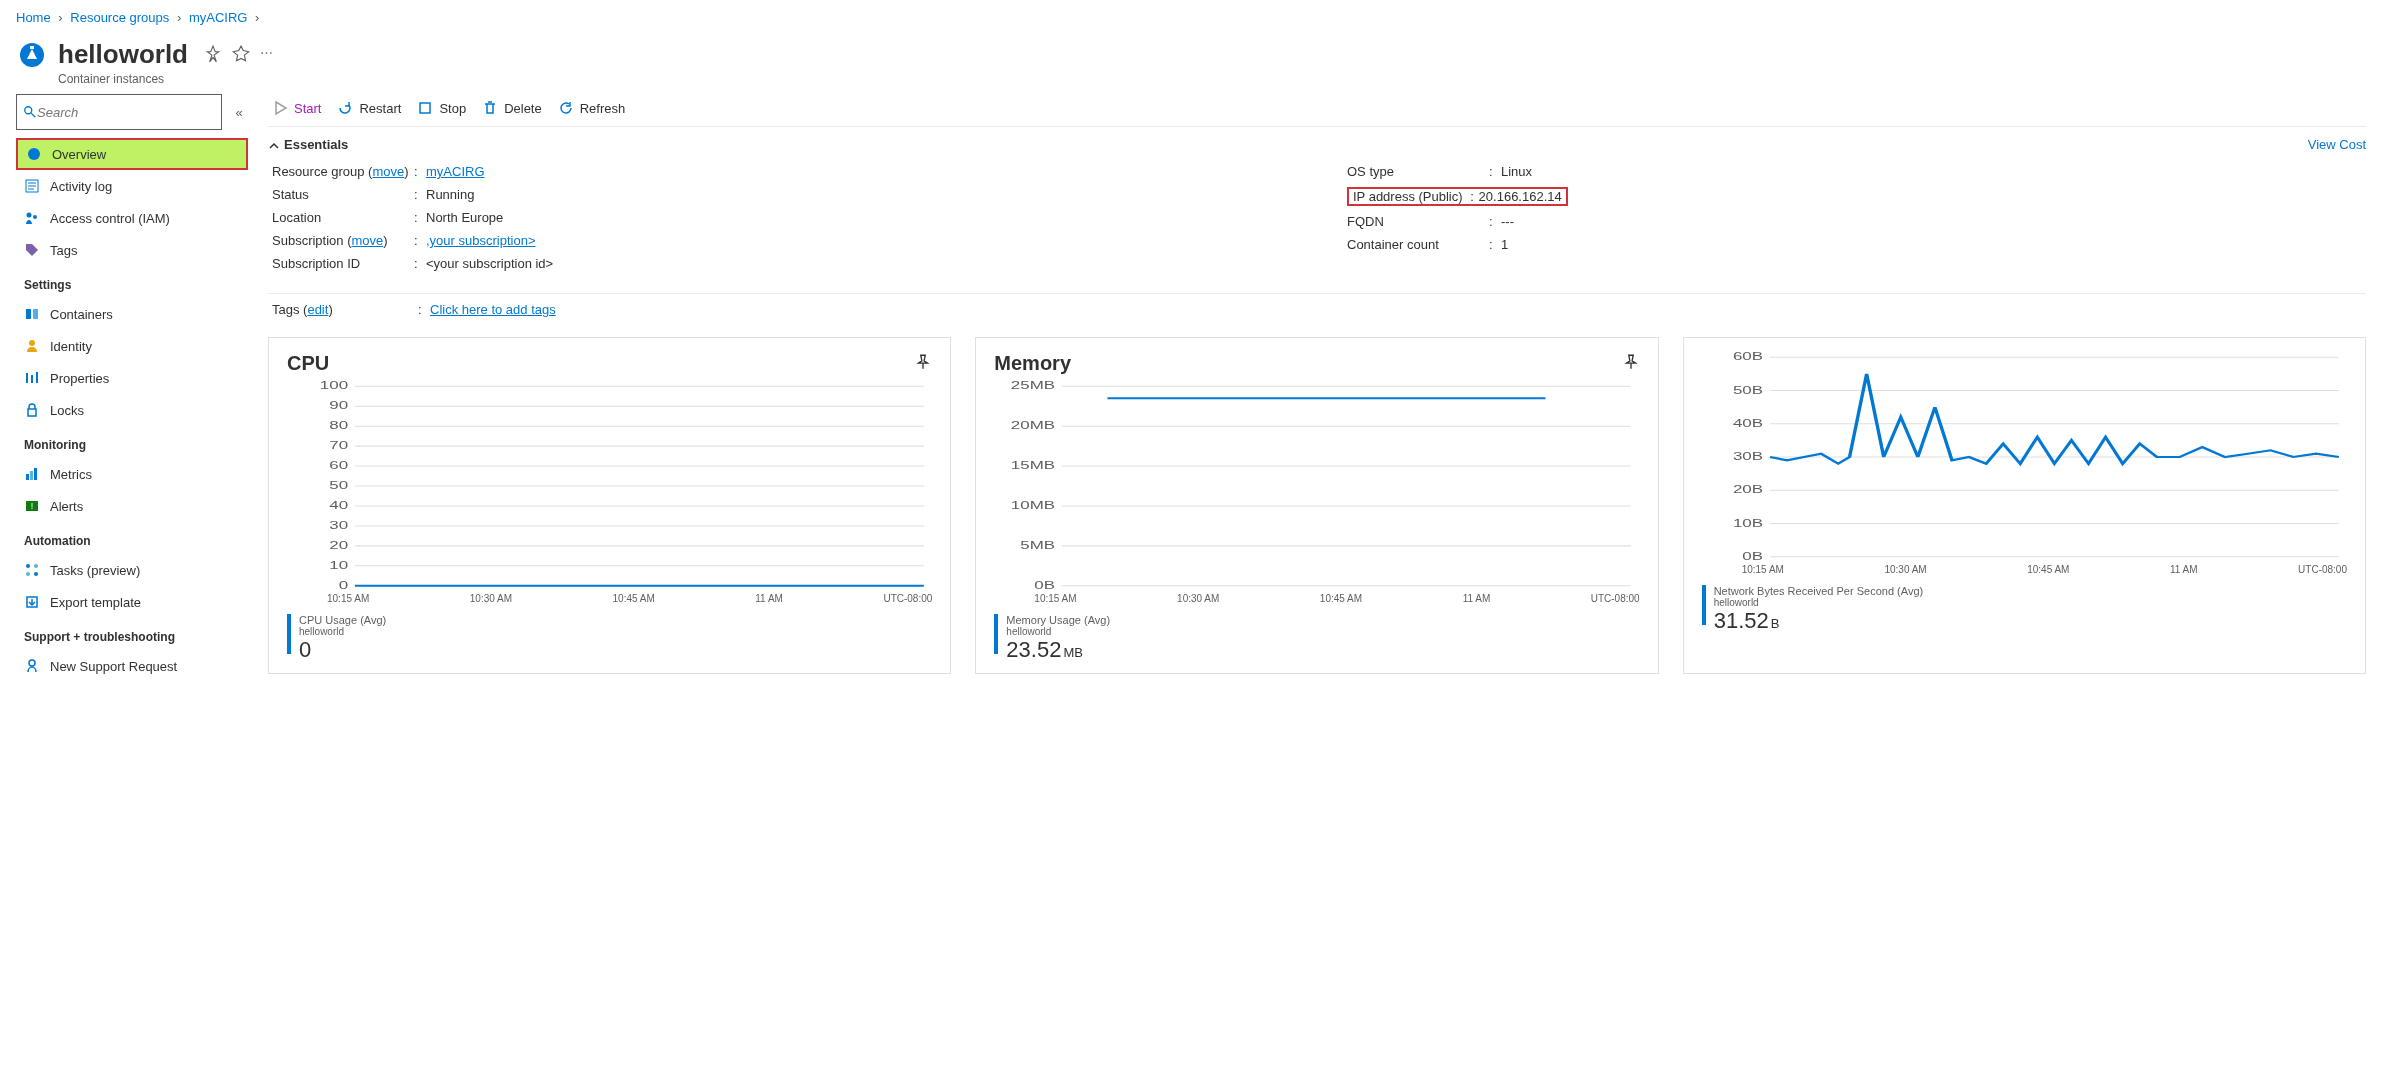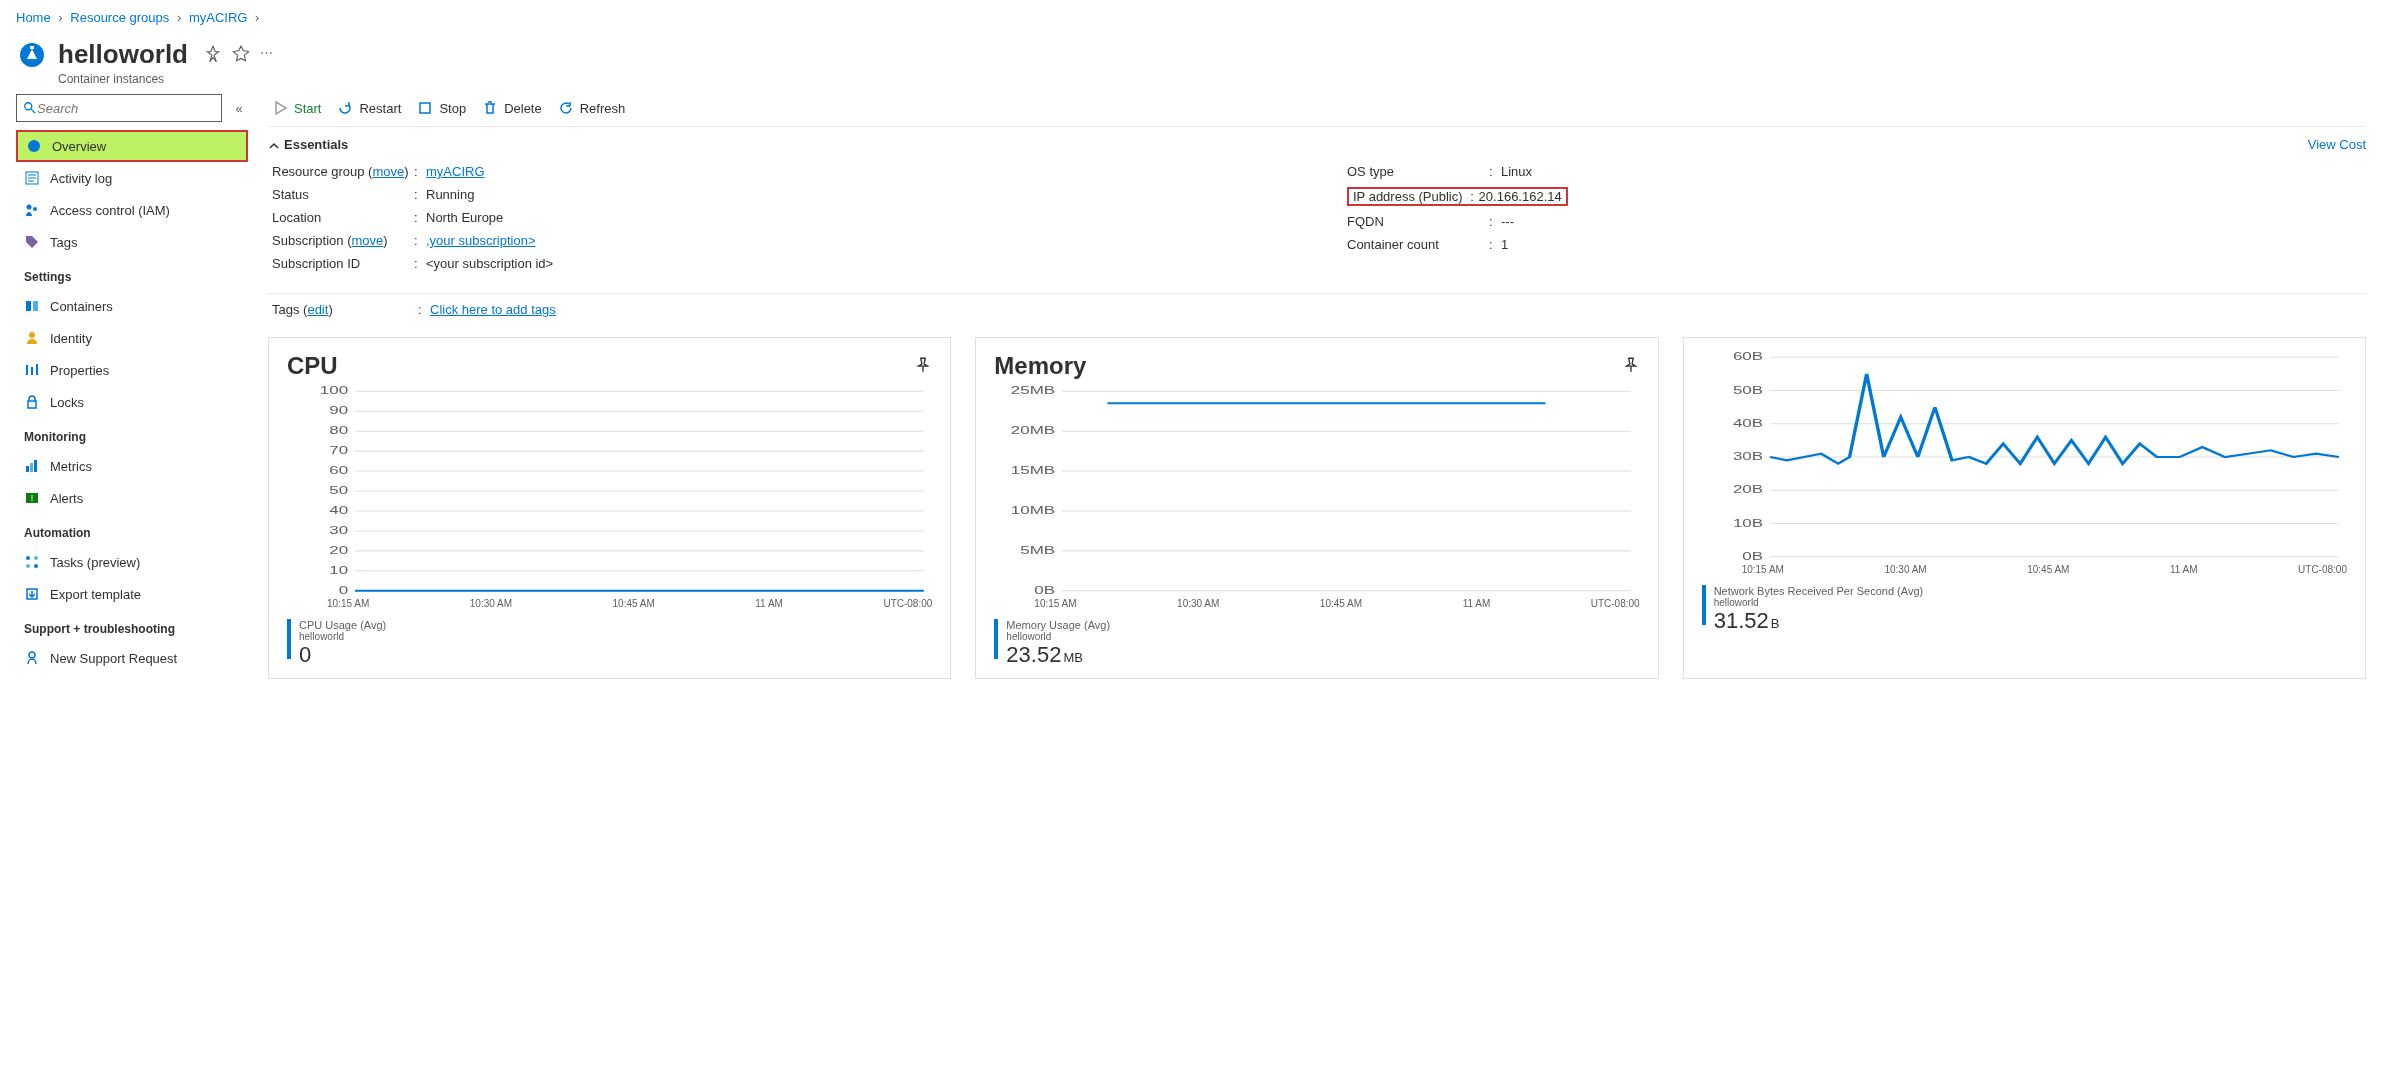--- a/index.html
+++ b/index.html
@@ -15,53 +15,53 @@
 .header-title { font-size: 26px; font-weight: 600; }
 .header-sub { font-size: 12px; color: #605e5c; margin-top: 2px; }
 .header-ctrls { margin-left: 16px; display: flex; gap: 10px; align-items: center; margin-top: 6px; }
 .hc-icon { width: 18px; height: 18px; cursor: pointer; color: #605e5c; }
 
 .layout { display: flex; }
 .sidebar { width: 256px; padding: 0 8px 0 16px; flex-shrink: 0; }
 .main { flex: 1; padding: 0 16px 16px 12px; min-width: 0; }
 
 .search-row { display: flex; align-items: center; gap: 8px; margin-bottom: 8px; }
-.search-box { flex: 1; display: flex; align-items: center; border: 1px solid #605e5c; height: 28px; padding: 0 6px; }
+.search-box { flex: 1; display: flex; align-items: center; border: 1px solid #605e5c; height: 36px; padding: 0 6px; }
 .search-box input { border: none; outline: none; flex: 1; font-size: 13px; font-style: italic; color: #605e5c; }
 .collapse-btn { width: 20px; text-align: center; cursor: pointer; color: #605e5c; }
 
 .nav-item { display: flex; align-items: center; height: 32px; padding: 0 8px; cursor: pointer; gap: 10px; }
 .nav-item.selected { background: #bef264; border: 2px solid #d13438; }
 .nav-icon { width: 16px; height: 16px; flex-shrink: 0; }
 .nav-section { font-weight: 700; padding: 12px 8px 6px 8px; font-size: 12px; }
 
 .toolbar { display: flex; align-items: center; gap: 16px; padding: 6px 0 10px 4px; border-bottom: 1px solid #edebe9; }
 .tbtn { display: flex; align-items: center; gap: 6px; cursor: pointer; font-size: 13px; }
-.tbtn.disabled { color: #15803d; }
+.tbtn.disabled { color: #a21caf; }
 .tbtn .ticon { width: 16px; height: 16px; }
 
 .essentials-head { display: flex; align-items: flex-end; padding: 10px 0 2px 0; }
 .essentials-head .lbl { font-weight: 600; margin-left: 4px; }
 .view-cost { margin-left: auto; color: #0078d4; cursor: pointer; }
 
 .ess-grid { display: flex; gap: 60px; padding: 6px 4px 14px 4px; }
 .ess-col { flex: 1; }
 .ess-row { display: flex; align-items: center; padding: 4px 0; font-size: 13px; }
 .ess-label { width: 142px; color: #323130; }
 .ess-colon { width: 12px; }
 .ess-val { }
 .ess-val.link { color: #0078d4; text-decoration: underline; cursor: pointer; }
 .ip-highlight { border: 2px solid #d13438; padding: 0 4px; display: inline-flex; }
 .ip-highlight .ess-label { width: auto; margin-right: 4px; }
 .tags-row { padding: 8px 4px 10px 4px; display: flex; align-items: center; font-size: 13px; border-top: 1px solid #edebe9; margin-top: 4px; }
 
 .charts { display: flex; gap: 24px; margin-top: 10px; }
 .card { flex: 1; border: 1px solid #e1dfdd; padding: 14px 18px 10px 18px; min-width: 0; }
 .card-head { display: flex; align-items: center; margin-bottom: 6px; }
-.card-title { font-size: 24px; font-weight: 600; }
+.card-title { font-size: 20px; font-weight: 600; }
 .pin-card { margin-left: auto; cursor: pointer; color: #323130; }
 .chart-area { position: relative; height: 210px; }
 .chart-svg { width: 100%; height: 100%; }
 .axis-line { stroke: #e1dfdd; stroke-width: 1; }
 .tick-text { fill: #605e5c; font-size: 10px; }
 .data-line { stroke: #0078d4; stroke-width: 2; fill: none; }
 .chart-xlabels { display: flex; justify-content: space-between; font-size: 10px; color: #605e5c; margin: 2px 0 0 40px; }
 .metric-foot { display: flex; align-items: flex-start; gap: 8px; margin-top: 10px; }
 .metric-bar { width: 4px; height: 40px; background: #0078d4; }
 .metric-info { }

